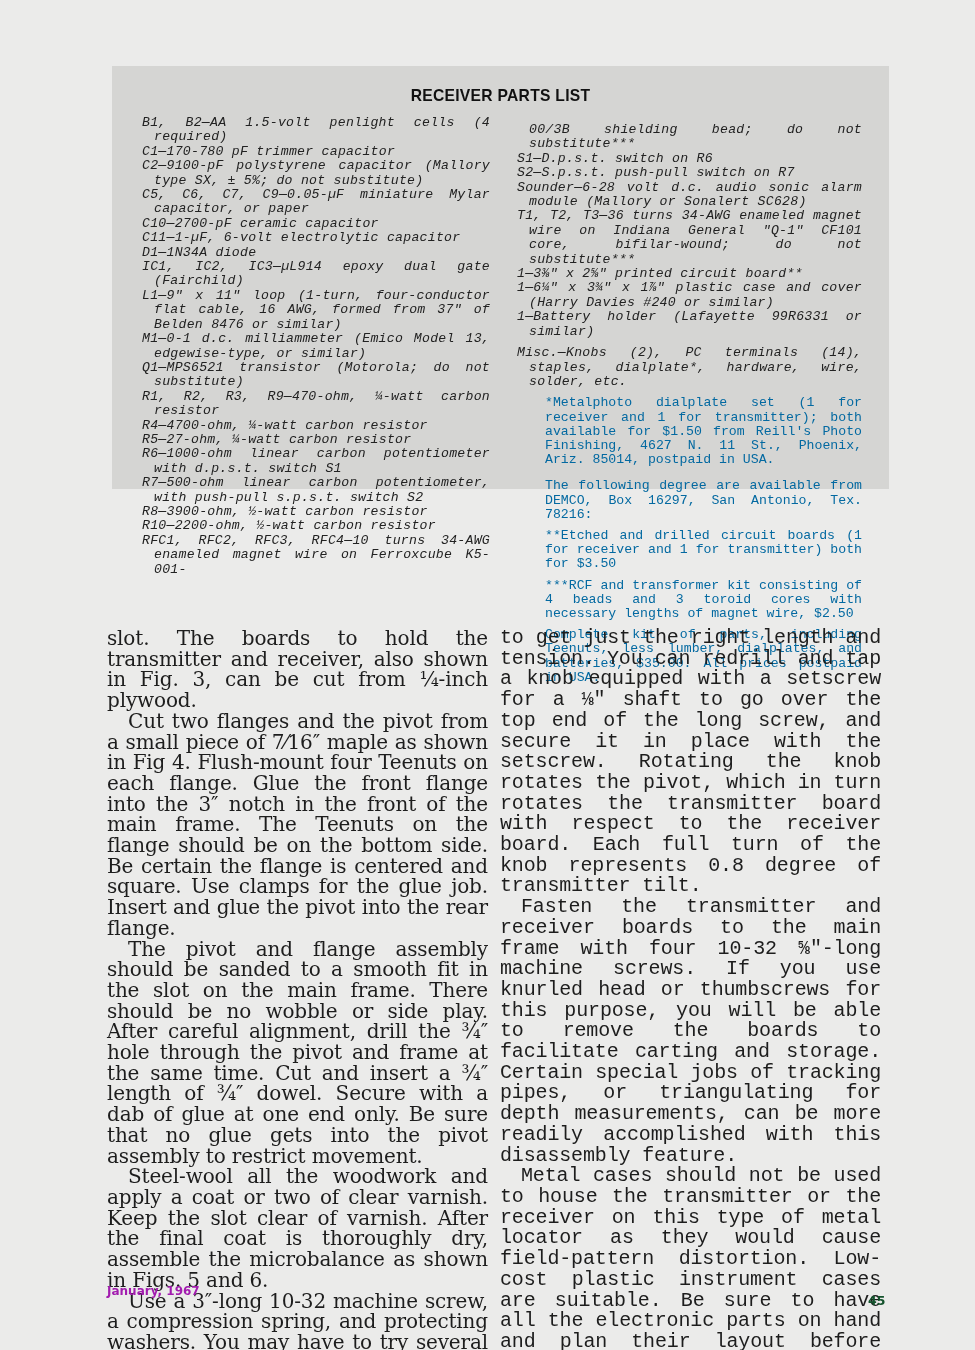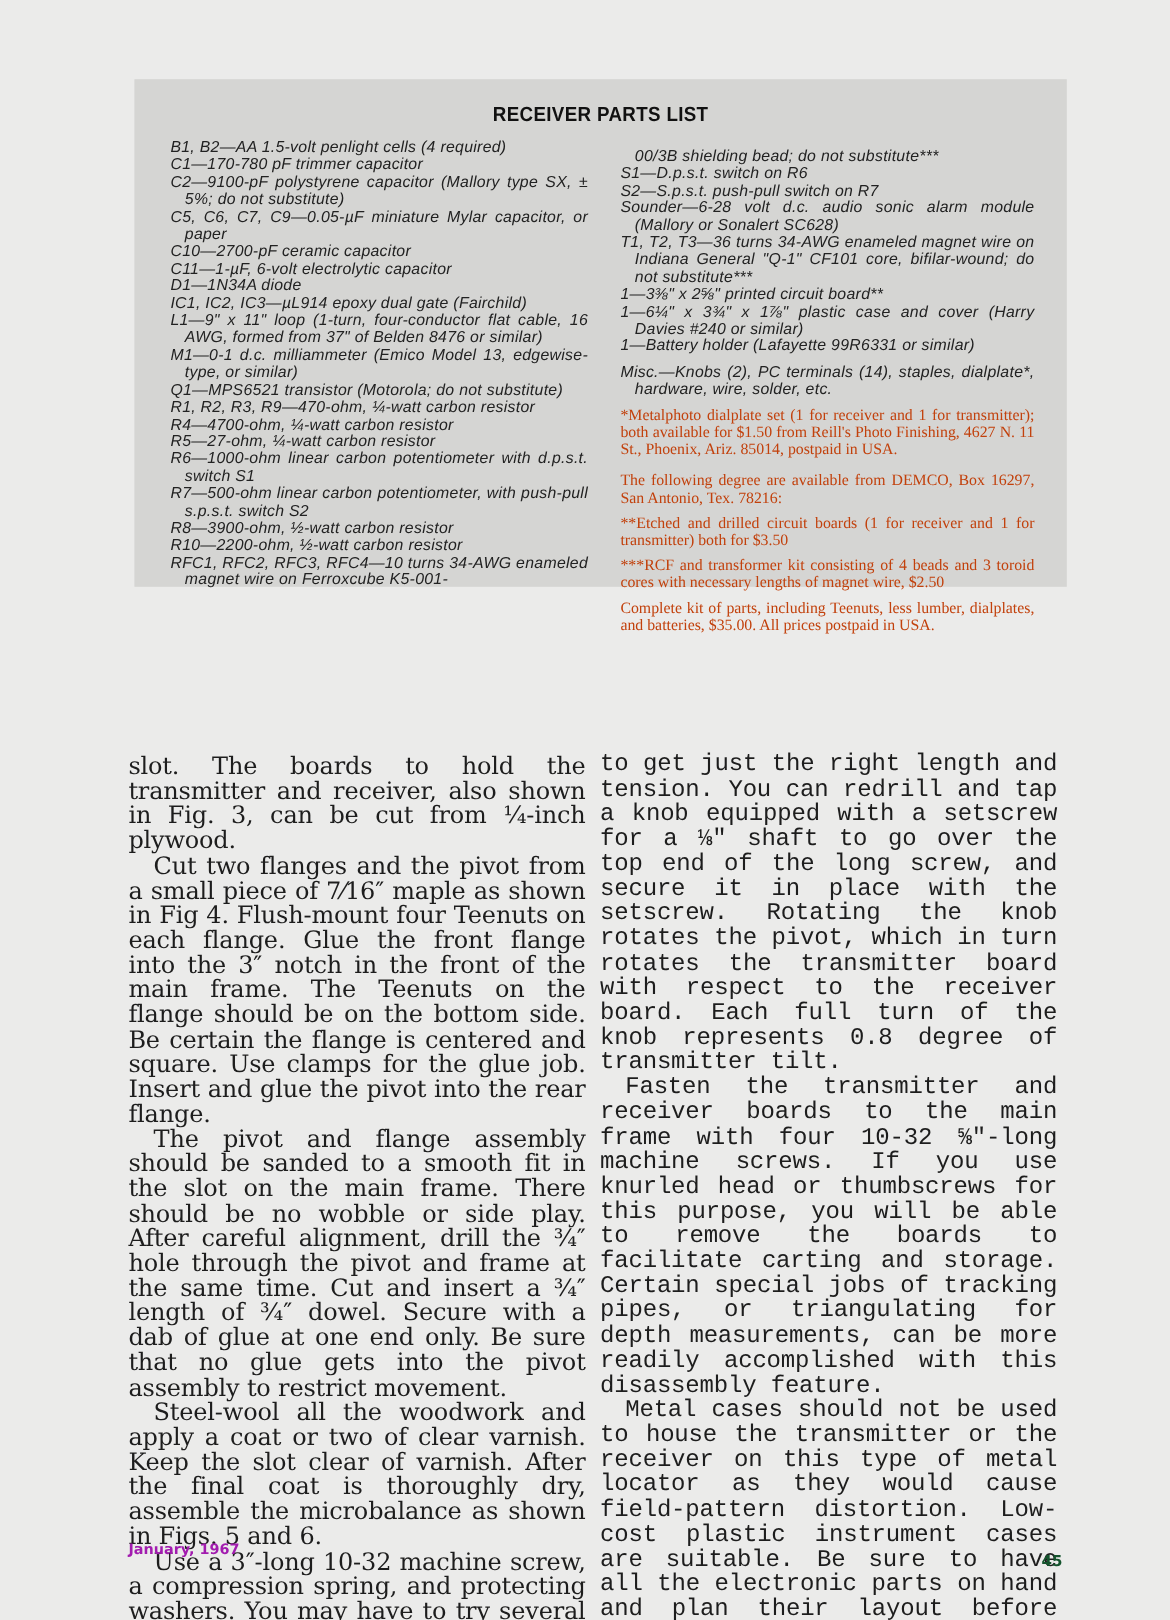--- a/index.html
+++ b/index.html
@@ -42,43 +42,44 @@
     top: 50px;
     width: 348px;
   }
   .parts-col-right {
     position: absolute;
     left: 405px;
     top: 57px;
     width: 345px;
   }
   .part {
-    font-family: Liberation Sans, sans-serif;
+    font-family: Liberation Mono, monospace;
     font-style: italic;
     font-size: 13.2px;
     line-height: 14.4px;
     text-align: justify;
     padding-left: 12px;
     text-indent: -12px;
     color: #222;
     letter-spacing: 0.25px;
   }
   .part.first-cont {
     padding-left: 12px;
     text-indent: 0;
   }
   .gap { height: 7px; }
   .note {
-    font-family: Liberation Serif, serif;
+    font-family: Liberation Mono, monospace;
     font-style: normal;
     font-size: 13.2px;
     line-height: 14.2px;
     text-align: justify;
-    color: #c2410c;
+    color: #0369a1;
     margin-bottom: 7px;
+    margin-left: 28px;
   }
   .note.spaced { margin-top: 12px; }
   .body-col {
     position: absolute;
     top: 628px;
     width: 381px;
     font-family: "DejaVu Serif", serif;
     font-size: 20px;
     line-height: 20.7px;
     color: #1d1d1d;

